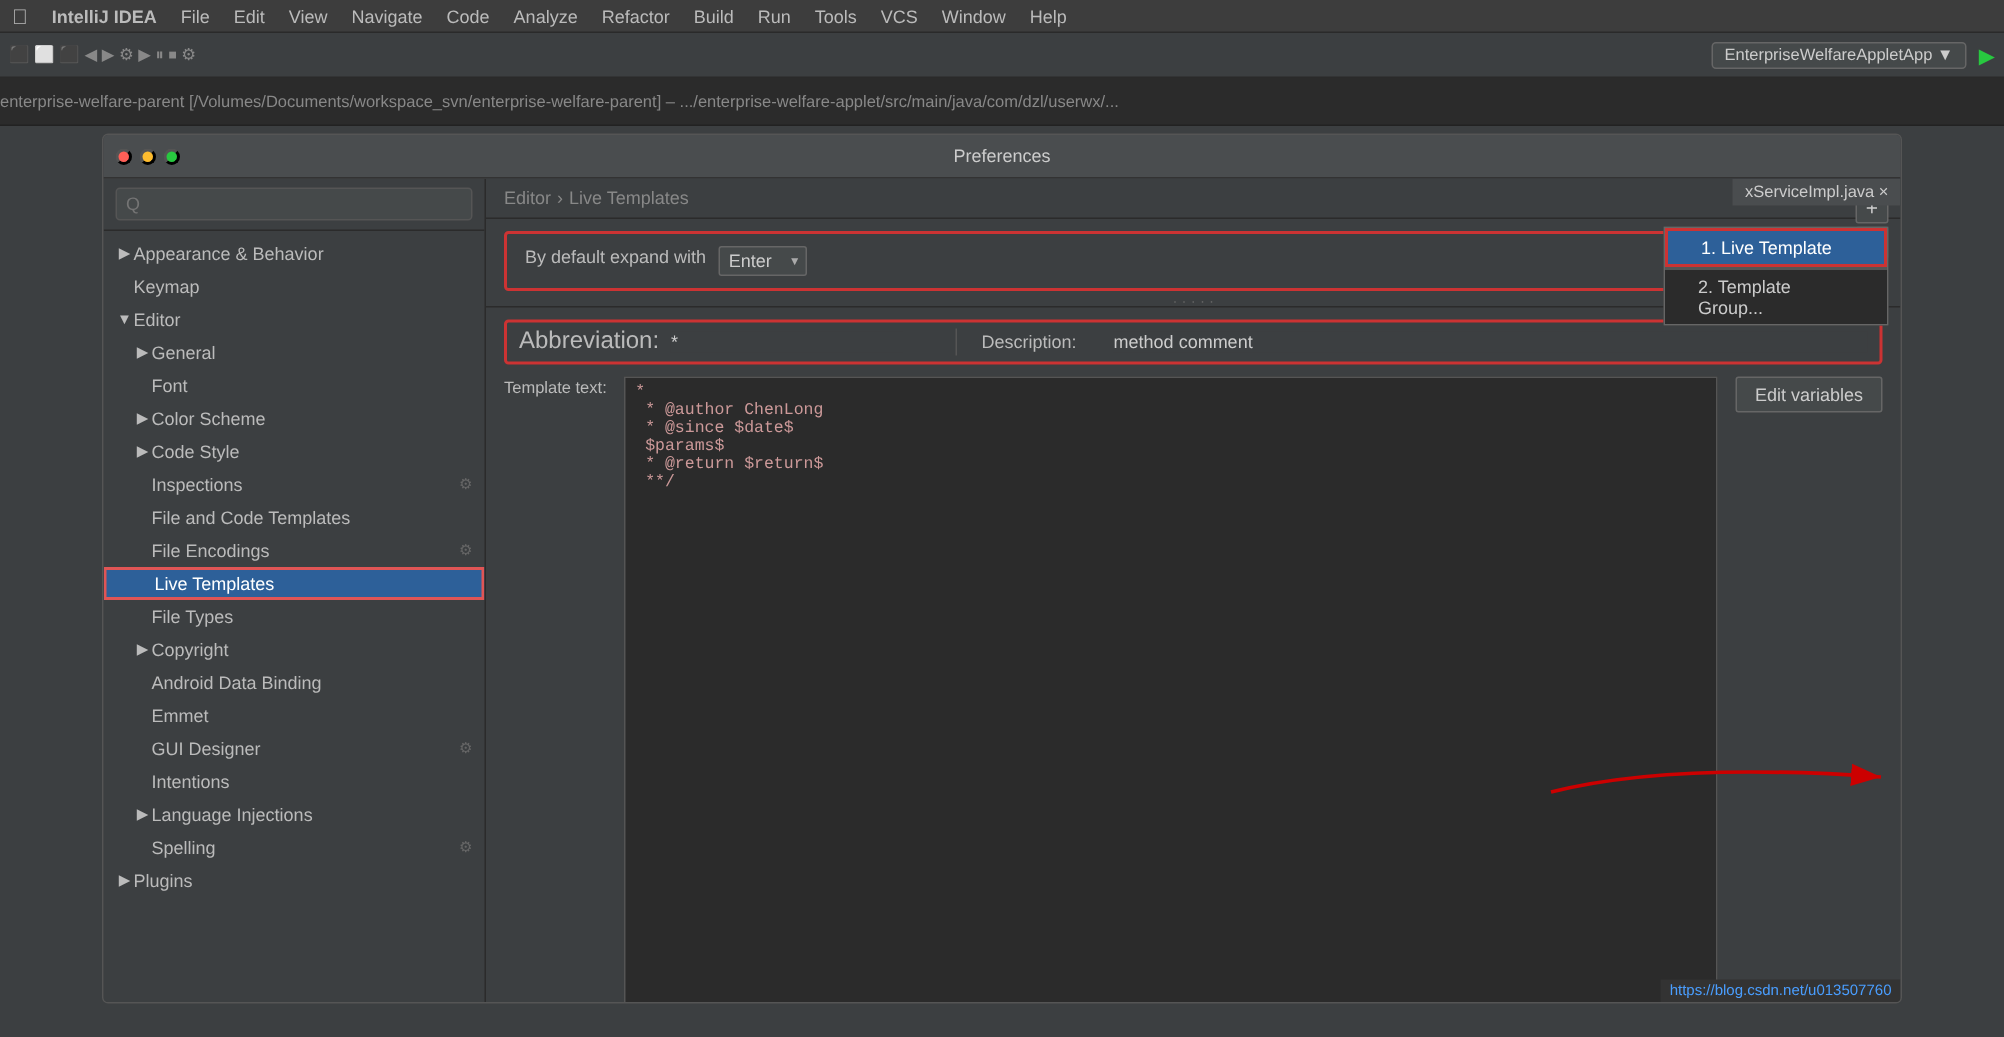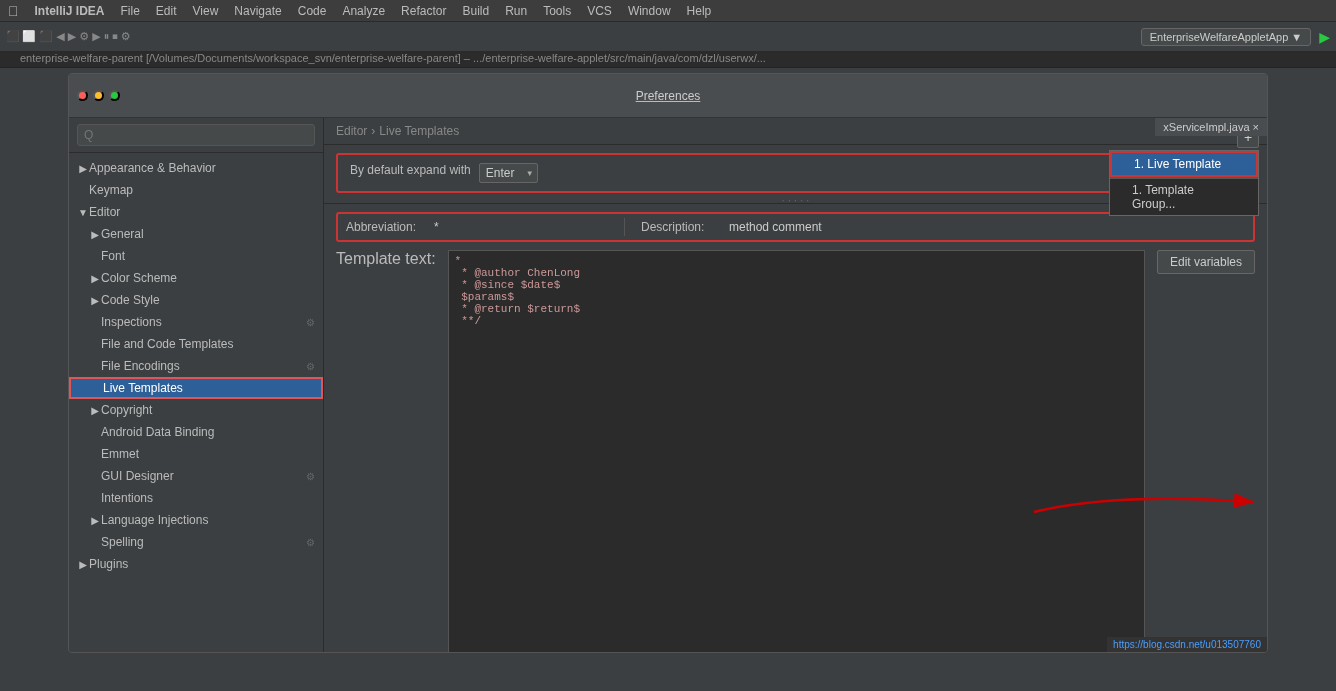--- a/index.html
+++ b/index.html
@@ -30,52 +30,52 @@
       background: #3c3f41;
       display: flex;
       align-items: center;
       padding: 0 6px;
       border-bottom: 1px solid #2a2a2a;
       gap: 4px;
     }
 
     
     .path-bar {
-      height: 16px;
+      height: 32px;
       background: #2b2b2b;
       display: flex;
-      padding: 0 20px;
+      align-items: center;
+      padding: 0 0;
       font-size: 11px;
       color: #888;
       border-bottom: 1px solid #222;
     }
 
     
     .dialog {
       display: flex;
       flex-direction: column;
       width: 1200px;
       height: 580px;
       background: #3c3f41;
       margin: 5px auto;
       border: 1px solid #555;
       border-radius: 4px;
       overflow: hidden;
     }
 
     
     .dialog-title-bar {
-      height: 44px;
+      height: 29px;
       background: #4a4d4f;
       display: flex;
       align-items: center;
       justify-content: center;
       border-bottom: 1px solid #333;
       position: relative;
-      text-decoration: underline;
     }
     .dialog-title-bar .dtb-btns {
       position: absolute; left: 8px; display: flex; gap: 5px;
     }
     .dialog-title-bar .dtb-btn {
       width: 11px; height: 11px; border-radius: 50%; cursor: pointer;
     }
     .dtb-close { background: #ff5f57; }
     .dtb-min { background: #febc2e; }
     .dtb-max { background: #28c840; }
@@ -225,39 +225,39 @@
 
     
     .abbrev-row {
       display: flex;
       align-items: center;
       gap: 8px;
       border: 2px solid #cc3333;
       padding: 4px 8px;
       border-radius: 3px;
     }
-    .abbrev-label { color: #bbbbbb; font-size: 12px; min-width: 80px; }
+    .abbrev-label { color: #bbbbbb; font-size: 16px; min-width: 80px; }
     .abbrev-input {
       background: #3c3f41;
       border: none;
       color: #ccc;
       font-size: 12px;
       outline: none;
       flex: 0 0 80px;
     }
     .desc-label { color: #bbbbbb; font-size: 12px; min-width: 80px; }
     .desc-input {
       background: #3c3f41;
       border: none;
       color: #ccc;
       font-size: 12px;
       outline: none;
       flex: 1;
     }
-    .template-text-label { color: #bbbbbb; font-size: 16px; margin-top: 2px; }
+    .template-text-label { color: #bbbbbb; font-size: 11px; margin-top: 2px; }
     .template-textarea {
       flex: 0 0 680px;
       background: #2b2b2b;
       border: 1px solid #555;
       color: #cc9999;
       font-size: 11px;
       font-family: 'Courier New', monospace;
       padding: 4px 6px;
       height: 100px;
       resize: none;
@@ -464,20 +464,24 @@
           <span class="indent" style="width:24px"></span>
           <span class="tree-item-label">File Encodings</span>
           <span class="sidebar-gear">⚙</span>
         </div>
 
         <div class="tree-item active-item">
           <span class="indent" style="width:24px"></span>
           <span class="tree-item-label">Live Templates</span>
         </div>
 
+        <div class="tree-item">
+          <span class="indent" style="width:24px"></span>
+          <span class="tree-item-label">File Types</span>
+        </div>
 
 
         <div class="tree-item">
           <span class="indent" style="width:12px"></span>
           <span class="arrow">▶</span>
           <span class="tree-item-label">Copyright</span>
         </div>
 
         <div class="tree-item">
           <span class="indent" style="width:24px"></span>
@@ -572,21 +576,21 @@
         
         
         
       </div>
 
       <div class="add-btn-area">
         <button class="plus-btn">+</button>
         <div class="live-template-menu">
           <div class="menu-entry">1. Live Template</div>
           <div class="menu-divider"></div>
-          <div class="menu-entry">1. Template Group...</div>
+          <div class="menu-entry">2. Template Group...</div>
         </div>
         <button class="plus-btn" style="font-size:12px;">⧉</button>
       </div>
 
       <div class="resizer-h">
         <span>· · · · ·</span>
       </div>
 
       <div class="bottom-panel">
 

